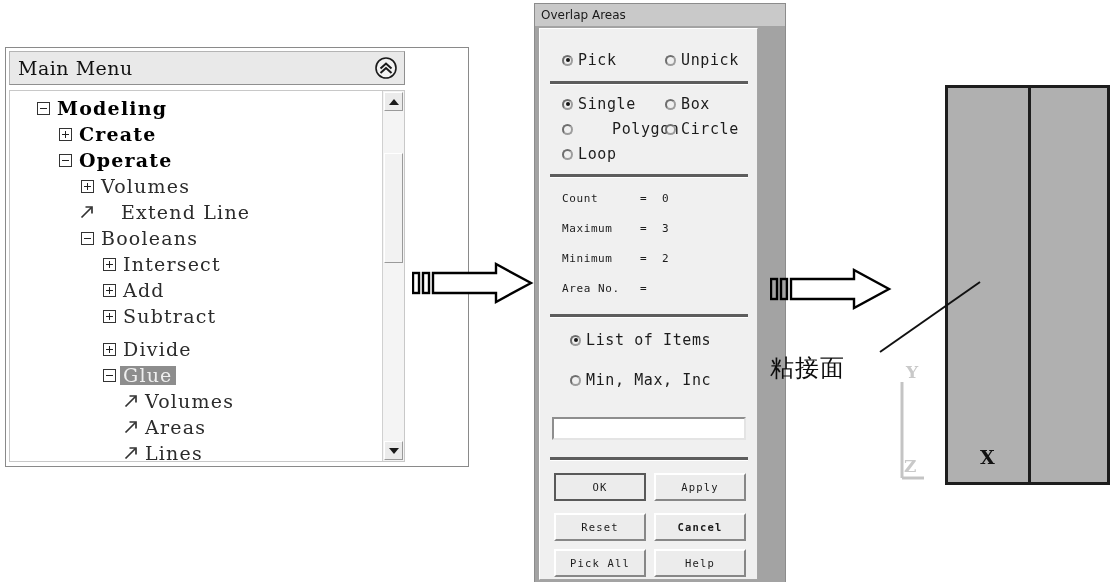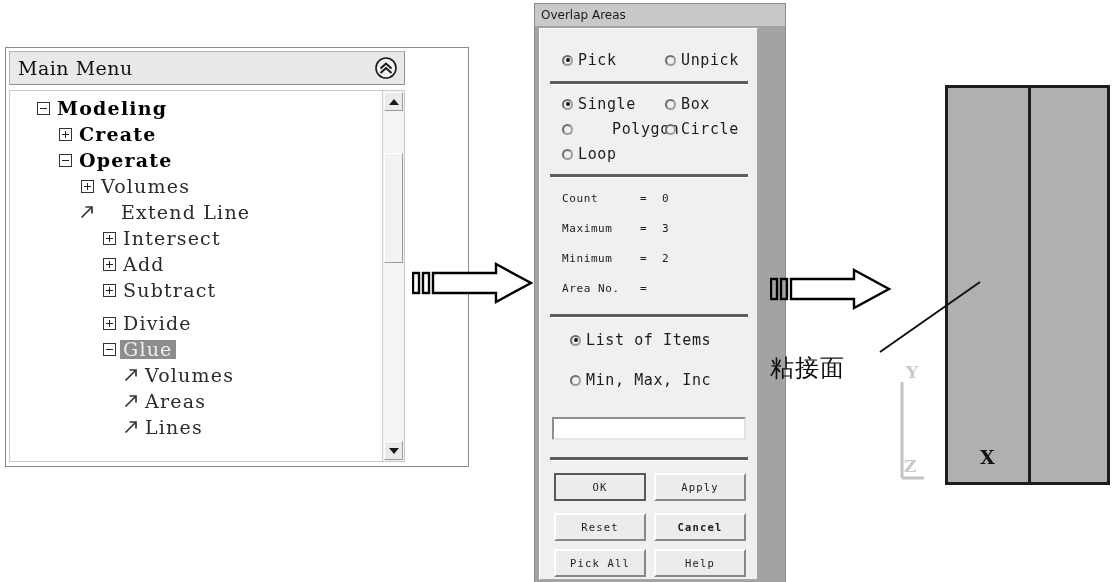--- a/index.html
+++ b/index.html
@@ -425,20 +425,26 @@
         </div>
         <div class="tree-row" style="padding-left: 66px; gap: 20px;">
           <span class="tree-marker">
             <svg class="arrow-marker" viewBox="0 0 16 16">
               <line x1="2.5" y1="13.5" x2="12.5" y2="3.5" stroke="#333" stroke-width="1.7"></line>
               <polyline points="6.5,3 13,3 13,9.5" fill="none" stroke="#333" stroke-width="1.7"></polyline>
             </svg>
           </span>
           <span class="tree-label">Extend Line</span>
         </div>
+        <div class="tree-row" style="padding-left: 66px;">
+          <span class="tree-marker">
+            <span class="box-marker"></span>
+          </span>
+          <span class="tree-label">Booleans</span>
+        </div>
         <div class="tree-row" style="padding-left: 88px;">
           <span class="tree-marker">
             <span class="box-marker plus"></span>
           </span>
           <span class="tree-label">Intersect</span>
         </div>
         <div class="tree-row" style="padding-left: 88px;">
           <span class="tree-marker">
             <span class="box-marker plus"></span>
           </span>

